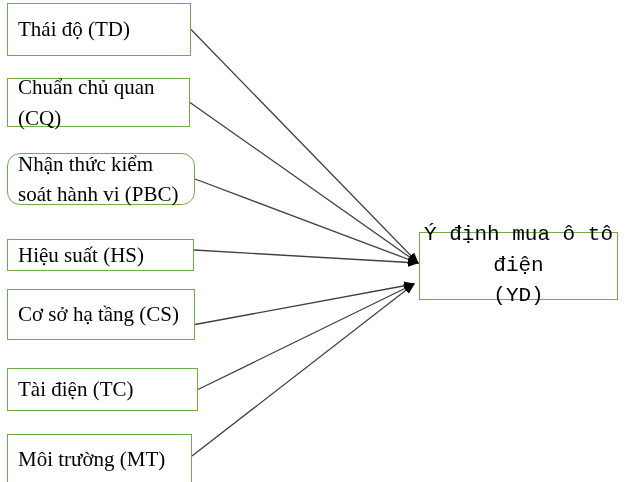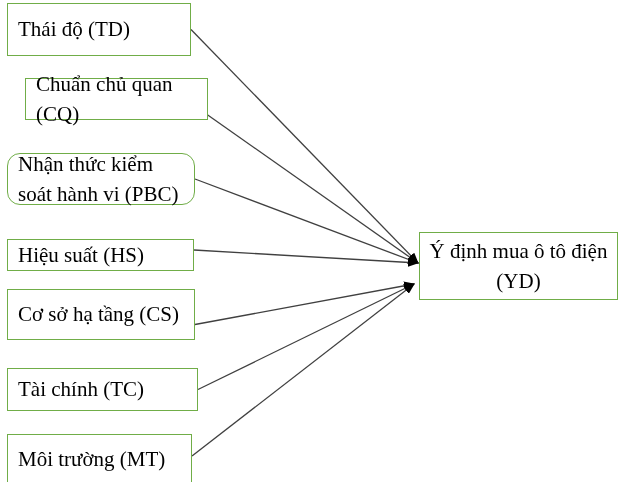--- a/index.html
+++ b/index.html
@@ -34,25 +34,26 @@
     display: flex;
     align-items: center;
     font-size: 21px;
     line-height: 1.45;
   }
   .node.source { padding-left: 10px; padding-right: 6px; }
   .node.target {
     justify-content: center;
     text-align: center;
     flex-direction: column;
+    font-family: Liberation Mono, monospace;
   }
   .node.target span { display: block; }
   
   .node-TD  { left: 7px;  top: 3px;   width: 184px; height: 53px; }
-  .node-CQ  { left: 25px;  top: 78px;  width: 183px; height: 42px; }
+  .node-CQ  { left: 7px;  top: 78px;  width: 183px; height: 49px; }
   .node-PBC { left: 7px;  top: 153px; width: 188px; height: 52px; border-radius: 13px; }
   .node-HS  { left: 7px;  top: 239px; width: 187px; height: 32px; }
   .node-CS  { left: 7px;  top: 289px; width: 188px; height: 51px; }
   .node-TC  { left: 7px;  top: 368px; width: 191px; height: 43px; }
   .node-MT  { left: 7px;  top: 434px; width: 185px; height: 50px; }
   .node-YD  { left: 419px; top: 232px; width: 199px; height: 68px; }
 </style>
 </head>
 <body>
 
@@ -87,21 +88,21 @@
 
   <div class="node source node-HS">
     <span>Hiệu suất (HS)</span>
   </div>
 
   <div class="node source node-CS">
     <span>Cơ sở hạ tầng (CS)</span>
   </div>
 
   <div class="node source node-TC">
-    <span>Tài chính (TC)</span>
+    <span>Tài điện (TC)</span>
   </div>
 
   <div class="node source node-MT">
     <span>Môi trường (MT)</span>
   </div>
 
   <div class="node target node-YD">
     <span>Ý định mua ô tô điện</span>
     <span>(YD)</span>
   </div>

